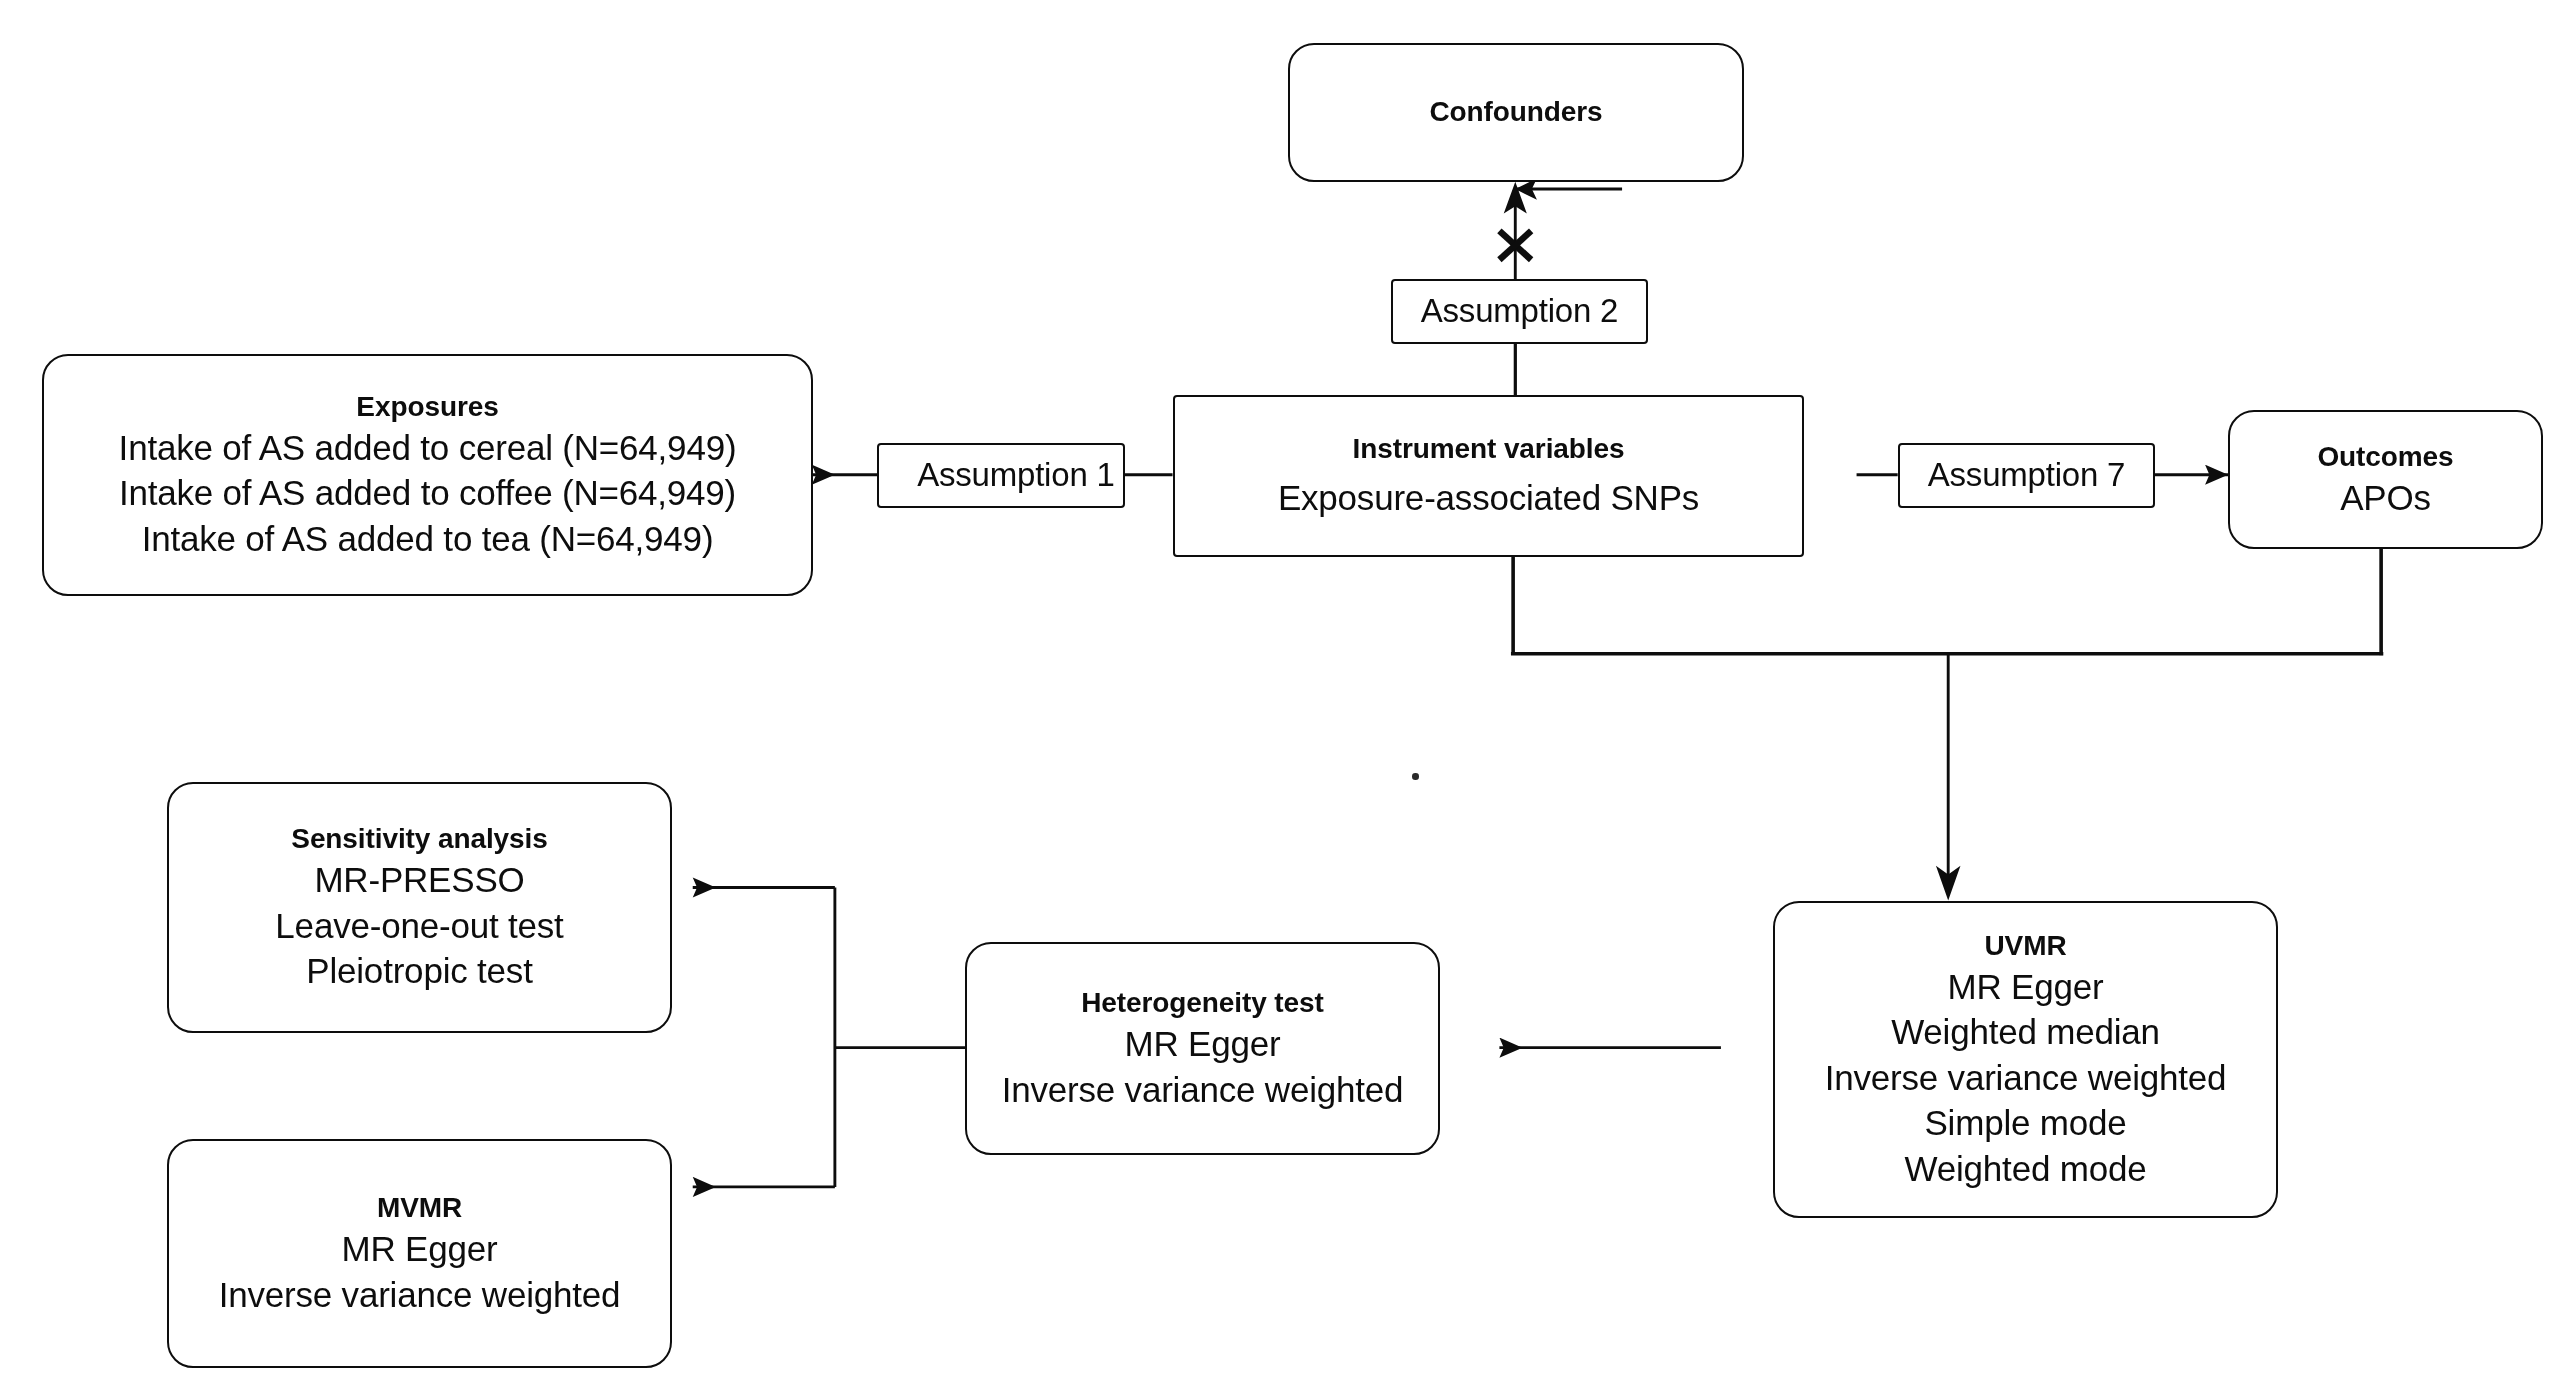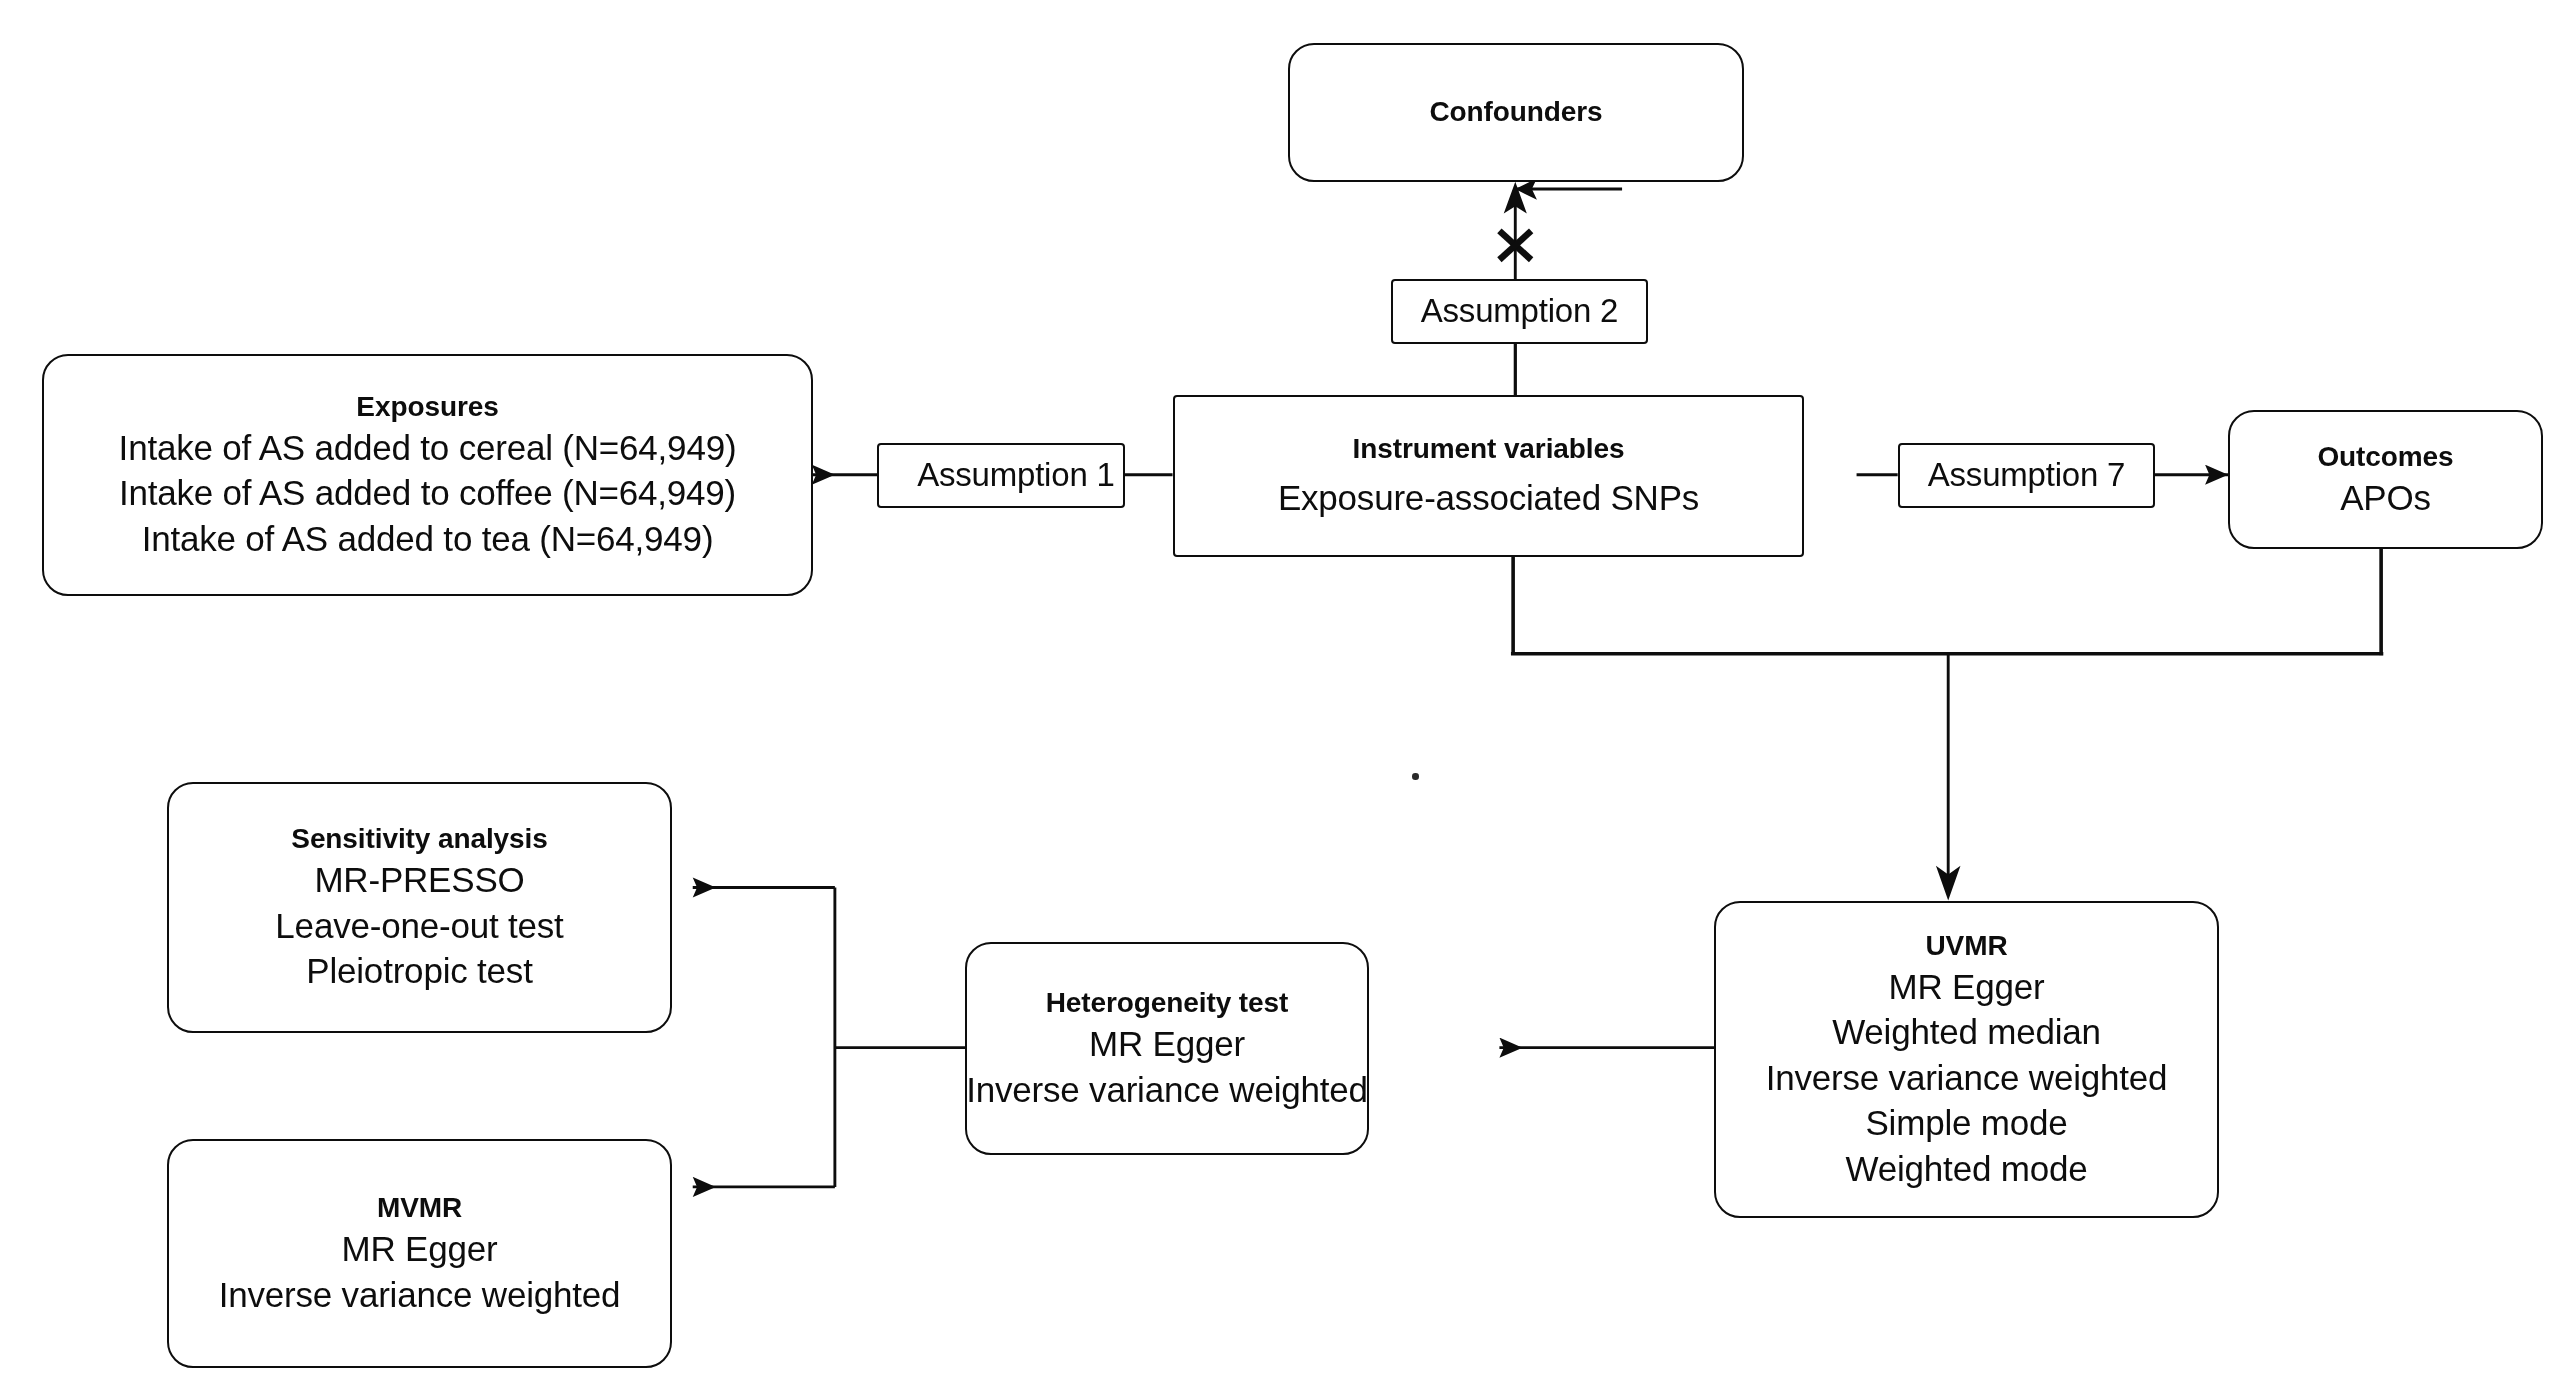--- a/index.html
+++ b/index.html
@@ -153,30 +153,30 @@
 
   <div class="node sharp tag" style="left:1898px; top:443px; width:257px; height:65px;">
     <div class="line" style="font-size:33px;">Assumption 7</div>
   </div>
 
   <div class="node rounded" style="left:2228px; top:410px; width:315px; height:139px;">
     <div class="title">Outcomes</div>
     <div class="line">APOs</div>
   </div>
 
-  <div class="node rounded" style="left:1714px; top:901px; width:505px; height:317px;">
+  <div class="node rounded" style="left:1773px; top:901px; width:505px; height:317px;">
     <div class="title">UVMR</div>
     <div class="line">MR Egger</div>
     <div class="line">Weighted median</div>
     <div class="line">Inverse variance weighted</div>
     <div class="line">Simple mode</div>
     <div class="line">Weighted mode</div>
   </div>
 
-  <div class="node rounded" style="left:965px; top:942px; width:404px; height:213px;">
+  <div class="node rounded" style="left:965px; top:942px; width:475px; height:213px;">
     <div class="title">Heterogeneity test</div>
     <div class="line">MR Egger</div>
     <div class="line">Inverse variance weighted</div>
   </div>
 
   <div class="node rounded" style="left:167px; top:782px; width:505px; height:251px;">
     <div class="title">Sensitivity analysis</div>
     <div class="line">MR-PRESSO</div>
     <div class="line">Leave-one-out test</div>
     <div class="line">Pleiotropic test</div>

